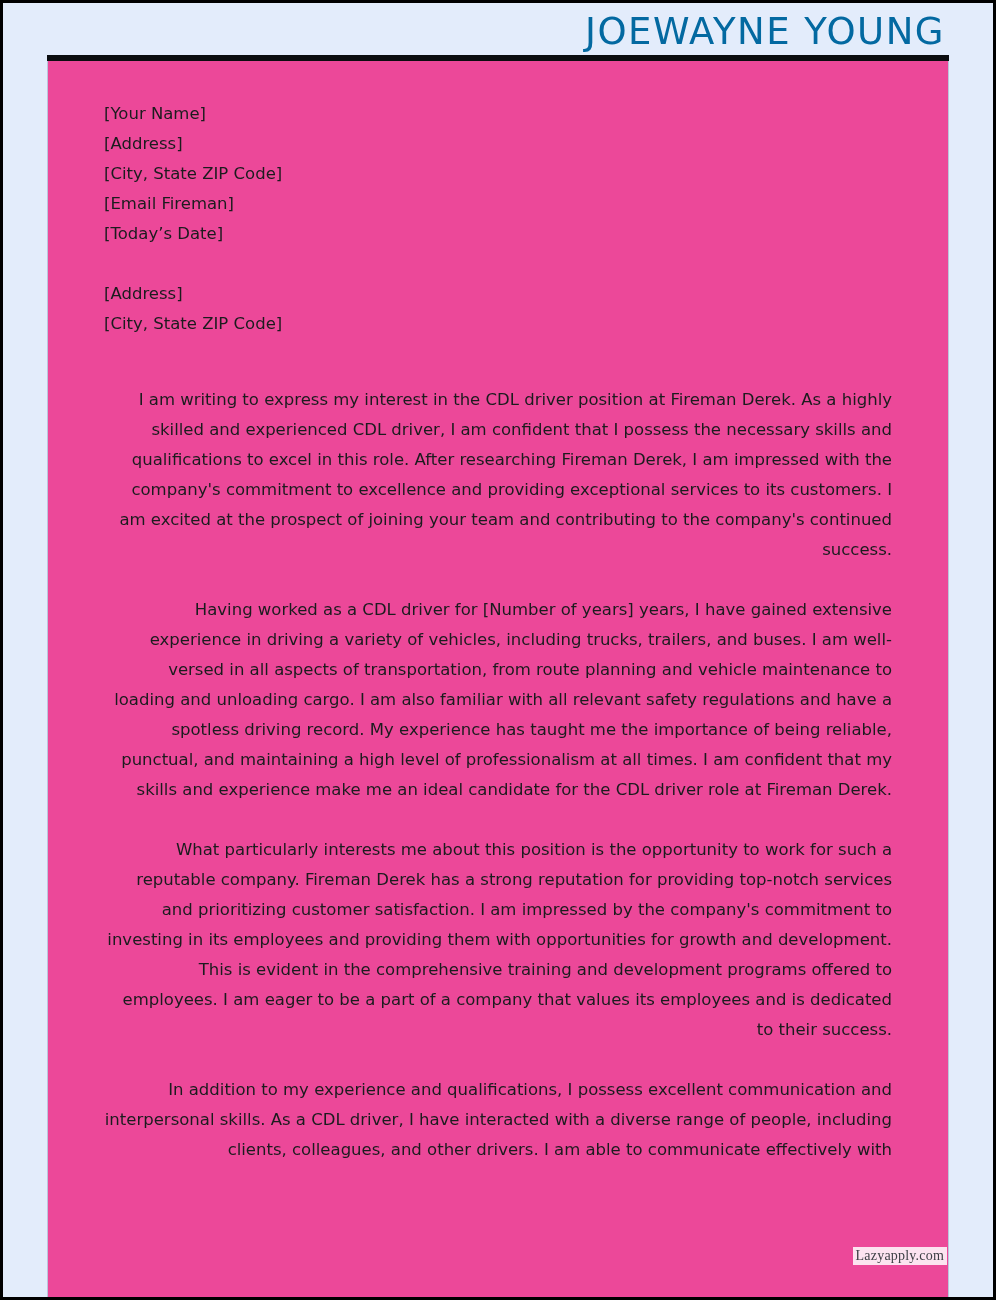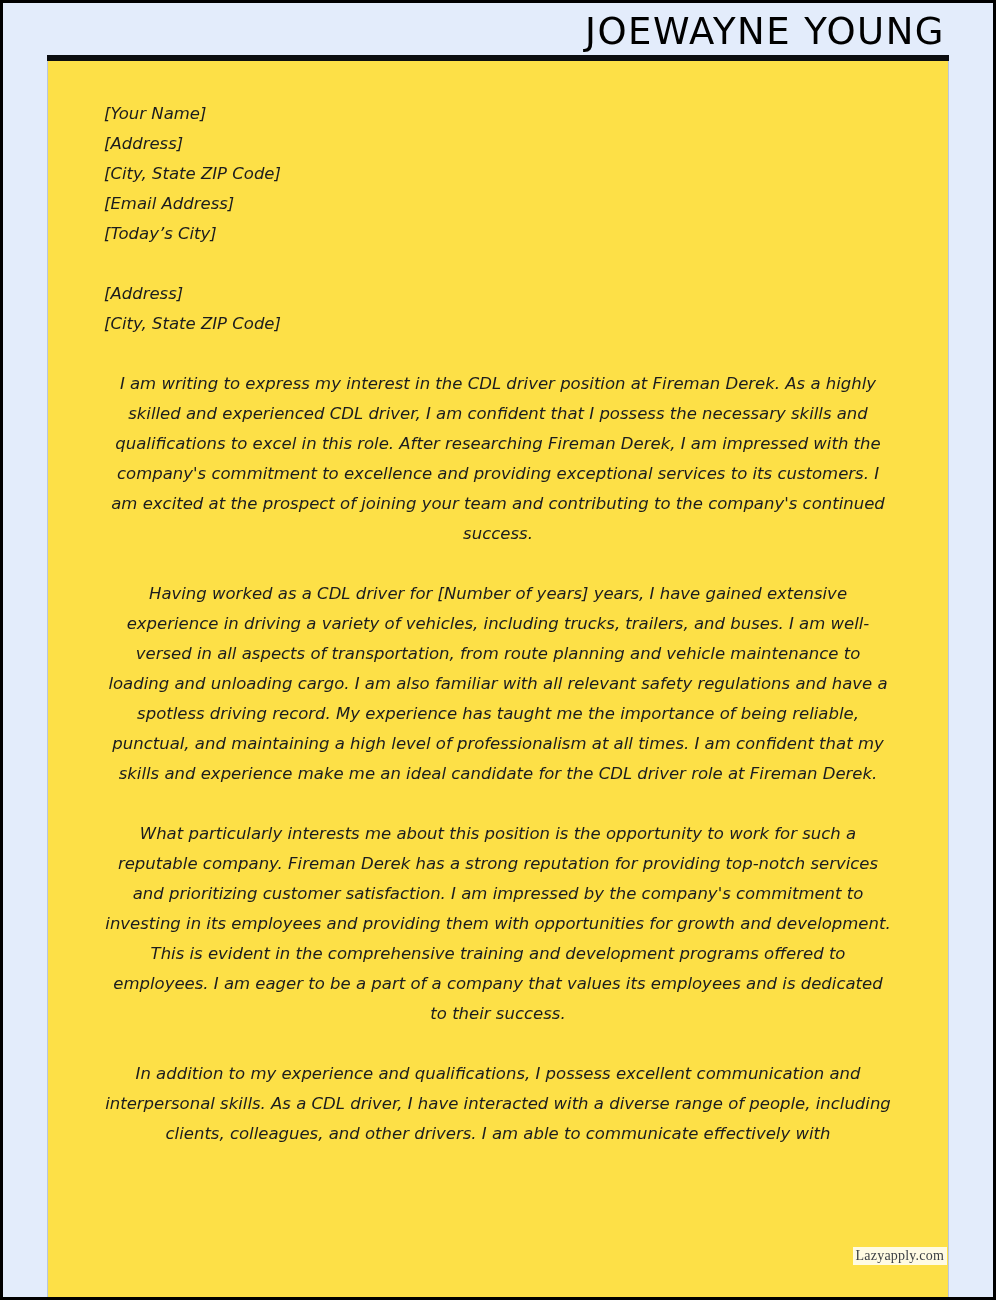--- a/index.html
+++ b/index.html
@@ -32,64 +32,63 @@
     align-items: flex-end;
     justify-content: flex-end;
     padding-right: 48px;
     box-sizing: border-box;
   }
   .header-name {
     font-family: "DejaVu Sans", sans-serif;
     font-size: 37px;
     font-weight: 400;
     letter-spacing: 1.5px;
-    color: #000000;
+    color: #0369a1;
     line-height: 1;
     padding-bottom: 10px;
     white-space: nowrap;
   }
   .header-rule {
     position: absolute;
     top: 52px;
     left: 44px;
     right: 44px;
     height: 6px;
     background: #0b0d10;
   }
   .letter {
     position: absolute;
     top: 58px;
     left: 44px;
     right: 44px;
     bottom: 0;
-    background: #fde047;
+    background: #ec4899;
     border-left: 1px solid #b9c6dd;
     border-right: 1px solid #b9c6dd;
     box-sizing: border-box;
     padding: 38px 56px 0 56px;
     overflow: hidden;
-    font-style: italic;
   }
   .block {
     font-size: 16.5px;
     line-height: 30px;
     color: #1b1c1e;
   }
   .addr-line {
     white-space: pre;
   }
   .spacer {
     height: 30px;
   }
   .para {
     font-size: 16.5px;
     line-height: 30px;
     color: #1b1c1e;
-    margin: 0 0 30px 0;
-    text-align: center;
+    margin: 16px 0 30px 0;
+    text-align: right;
   }
   .salutation {
     margin-bottom: 30px;
   }
   .watermark {
     position: absolute;
     right: 46px;
     bottom: 32px;
     font-family: Liberation Serif, serif;
     font-size: 14px;
@@ -108,22 +107,22 @@
     <div class="header-name">JOEWAYNE YOUNG</div>
   </div>
   <div class="header-rule"></div>
 
   <div class="letter">
 
     <div class="block">
       <div class="addr-line">[Your Name]</div>
       <div class="addr-line">[Address]</div>
       <div class="addr-line">[City, State ZIP Code]</div>
-      <div class="addr-line">[Email Address]</div>
-      <div class="addr-line">[Today’s City]</div>
+      <div class="addr-line">[Email Fireman]</div>
+      <div class="addr-line">[Today’s Date]</div>
     </div>
 
     <div class="spacer"></div>
 
     <div class="block">
       <div class="addr-line">[Address]</div>
       <div class="addr-line">[City, State ZIP Code]</div>
     </div>
 
     <div class="spacer"></div>

